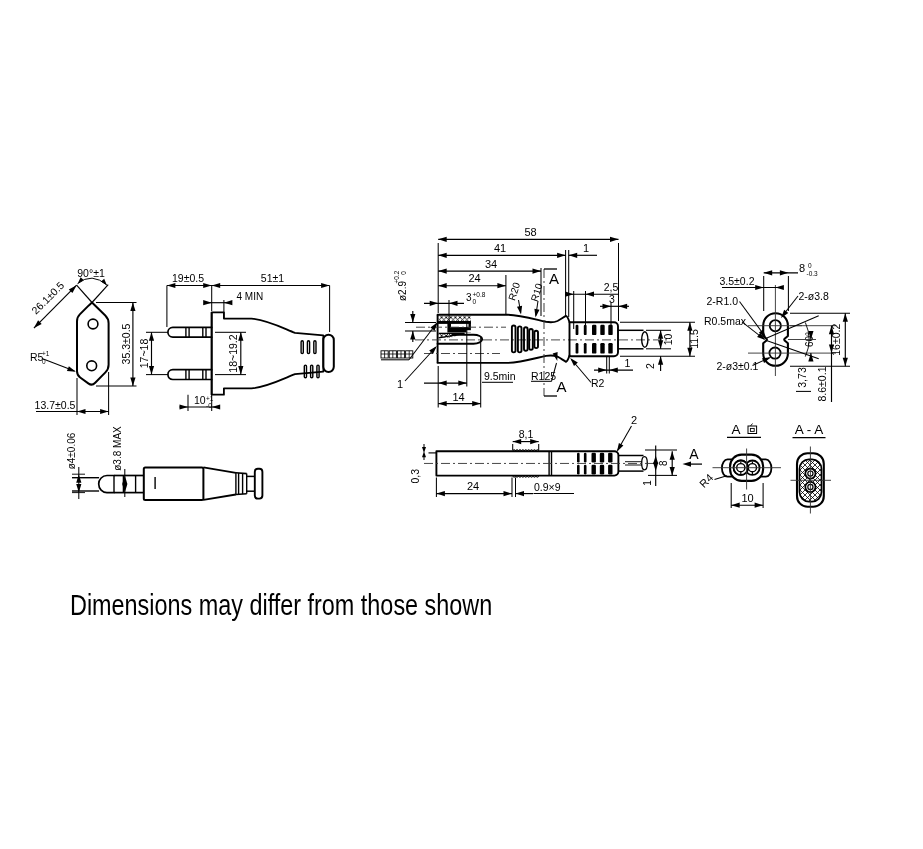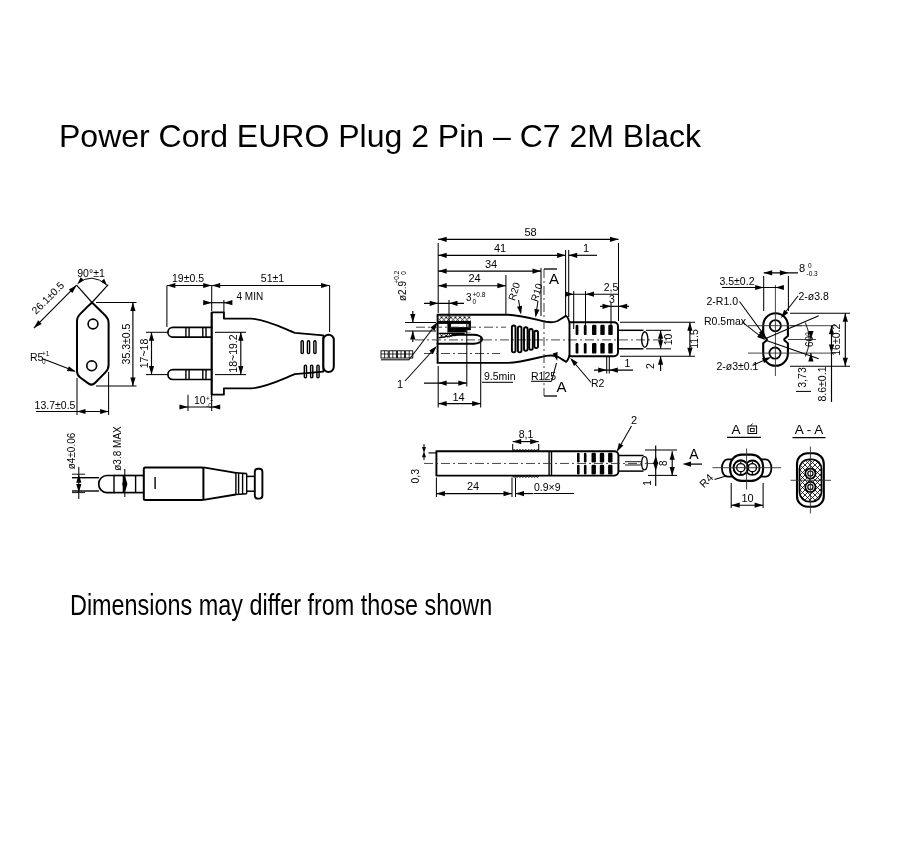--- a/index.html
+++ b/index.html
@@ -4,21 +4,20 @@
 <style>
   html,body { margin:0; padding:0; background:#fff; width:923px; height:849px; overflow:hidden; }
   #page { position:relative; width:923px; height:849px; background:#fff; font-family:"Liberation Sans", sans-serif; }
   #title { position:absolute; left:59px; top:118px; font-size:32px; color:#000; white-space:nowrap; }
   #footnote { position:absolute; left:70px; top:588px; font-size:30px; color:#000; white-space:nowrap;
                transform:scaleX(0.78); transform-origin:left top; }
 </style>
 </head>
 <body>
 <div id="page">
-  <div id="title">Power Cord EURO Plug 2 Pin – C7 2M Black</div>
   <div id="footnote">Dimensions may differ from those shown</div>
   <svg width="923" height="849" viewBox="0 0 923 849" style="position:absolute;left:0;top:0">
     <defs>
       <pattern id="xh" width="4.6" height="4.6" patternUnits="userSpaceOnUse">
         <path d="M0,4.6 L4.6,0 M0,0 L4.6,4.6" stroke="#000" stroke-width="0.85"></path>
       </pattern>
       <pattern id="xh2" width="5" height="5" patternUnits="userSpaceOnUse">
         <path d="M0,5 L5,0 M0,0 L5,5" stroke="#000" stroke-width="0.8"></path>
       </pattern>
     </defs>

